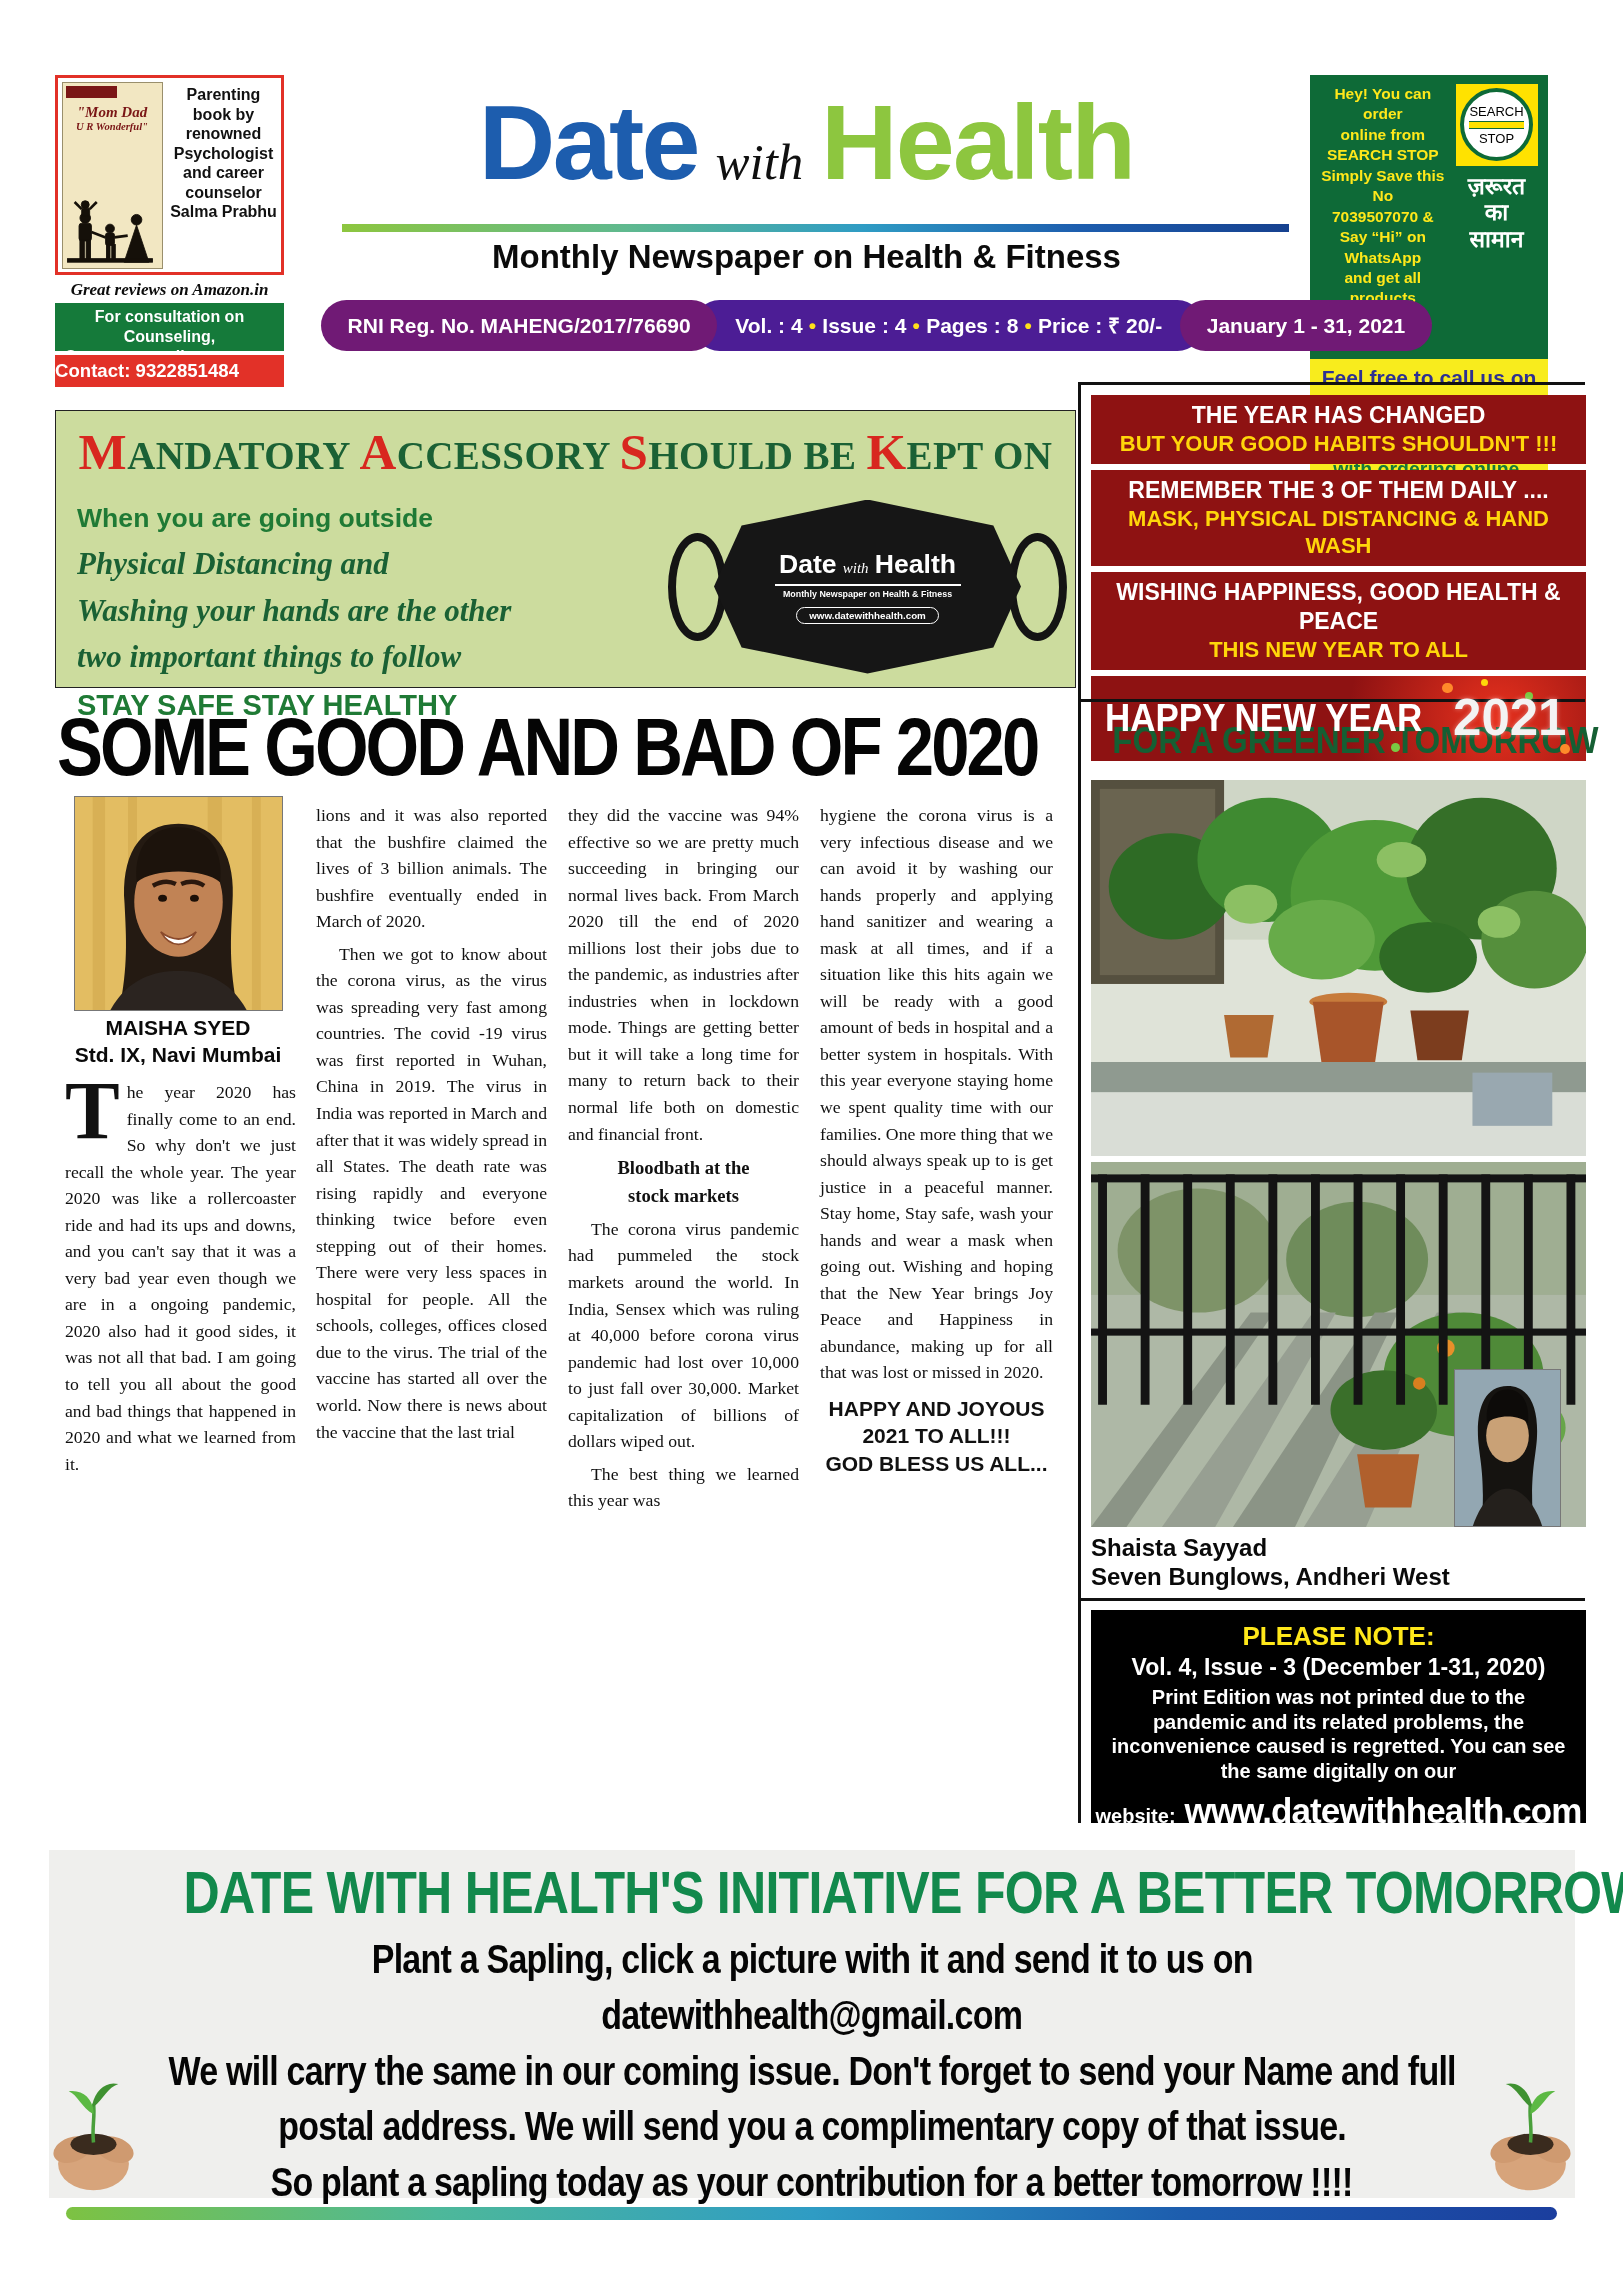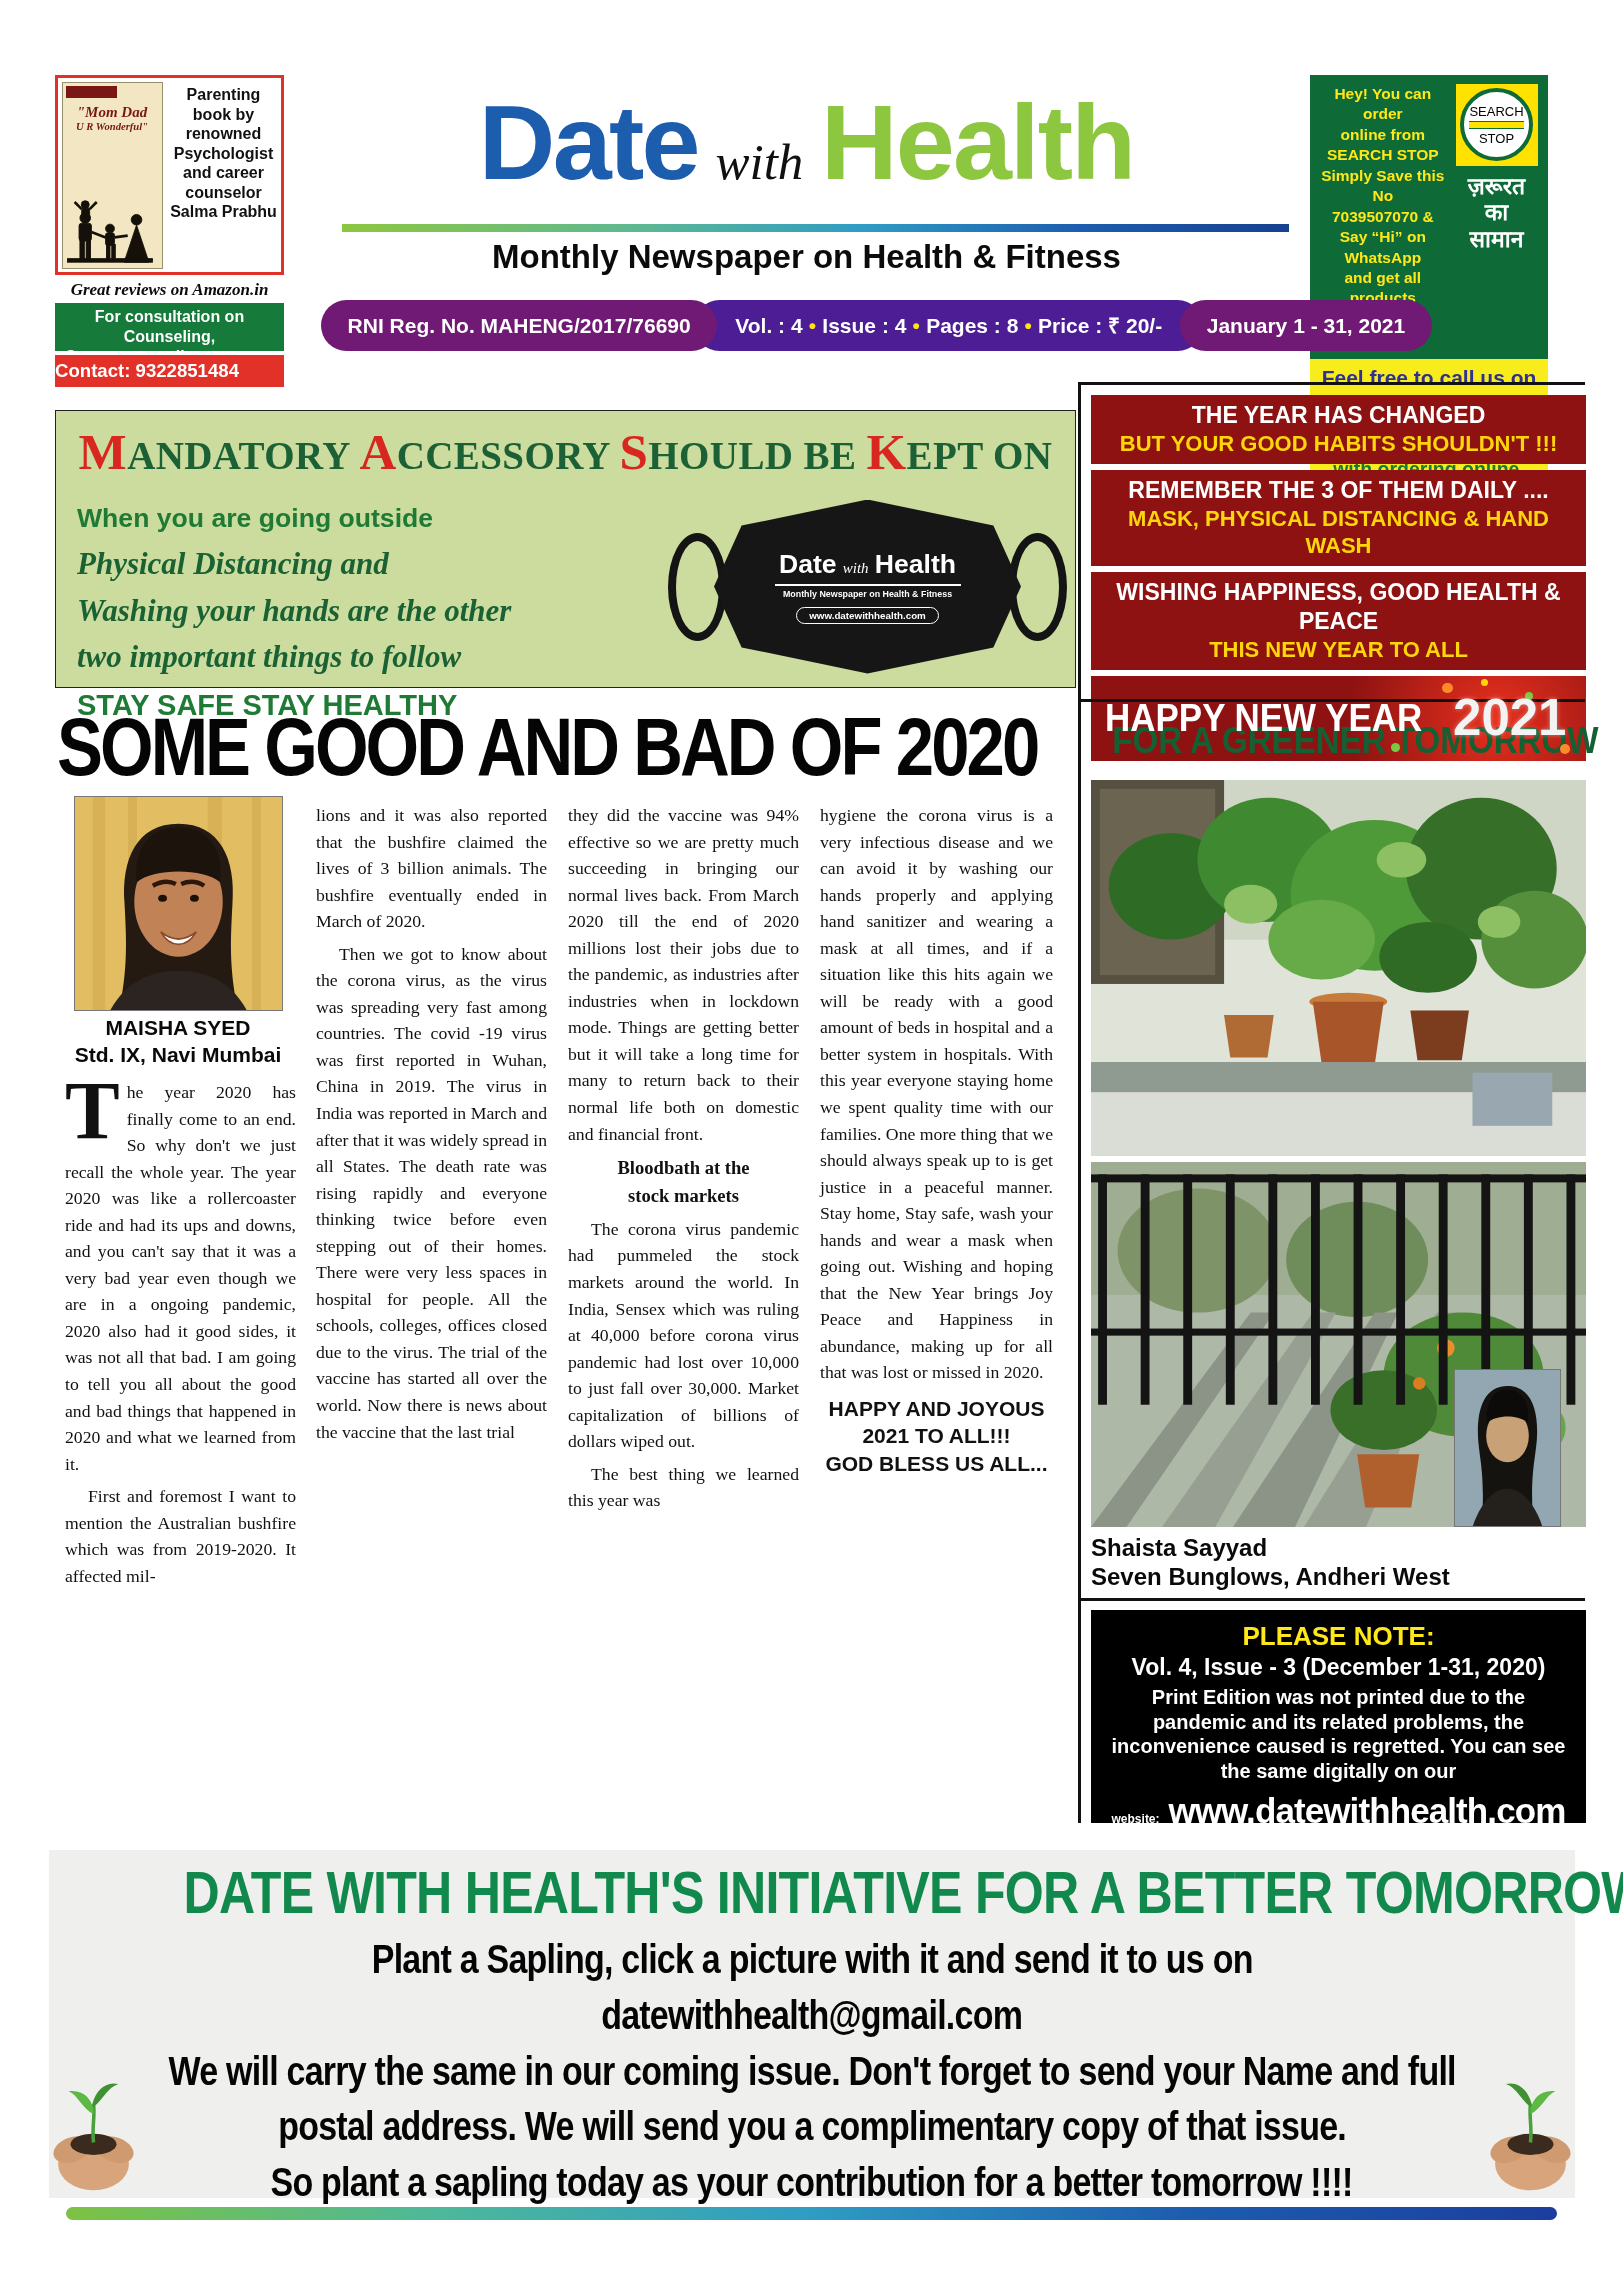--- a/index.html
+++ b/index.html
@@ -107,21 +107,21 @@
   .plant{left:1091px;width:495px;overflow:hidden;}
   .plant1{top:780px;height:376px;}
   .plant2{top:1162px;height:365px;position:absolute;}
   .inset{position:absolute;right:25px;bottom:0;width:105px;height:156px;background:#93a7b2;overflow:hidden;border:0.9px solid #777;}
   .g-cap{left:1091px;font-weight:800;font-size:24px;color:#0a0a0a;}
   .note-box{left:1091px;top:1610px;width:495px;height:213px;background:#000;color:#fff;text-align:center;padding:10.6px 12.4px;box-sizing:border-box;}
   .note-title{color:#ffe81a;font-weight:800;font-size:26px;}
   .note-l1{font-weight:800;font-size:23px;margin-top:2.7px;}
   .note-body{font-weight:600;font-size:20px;line-height:1.24;margin-top:3.5px;}
   .note-web{display:flex;align-items:baseline;justify-content:center;gap:8.9px;margin-top:7px;}
-  .note-web .lbl{font-weight:700;font-size:12px;}
+  .note-web .lbl{font-weight:700;font-size:20px;}
   .note-web .site{font-weight:800;font-size:35px;letter-spacing:-0.9px;}
   .note-sign{text-align:right;font-weight:700;font-size:20.4px;margin-top:0px;}
 
   
   .initiative{left:49px;top:1850px;width:1526px;height:348px;background:#efefed;text-align:center;padding-top:8.9px;box-sizing:border-box;}
   .init-title span{display:inline-block;transform:scaleX(.85);font-weight:900;font-size:59px;color:#12894c;letter-spacing:-0.9px;white-space:nowrap;}
   .init-l{margin-top:10.6px;}
   .init-l span{display:inline-block;transform:scaleX(.85);font-weight:900;font-size:40px;color:#050505;letter-spacing:-0.9px;white-space:nowrap;}
   .hand{width:85px;height:126px;}
   .hand-l{left:51px;top:2068px;}
@@ -300,21 +300,20 @@
         </g>
       <path d="M97 152 q20 16 40 0 q-8 14 -20 14 q-12 0 -20 -14 Z" fill="#fff" stroke="#8a4a2c" stroke-width="2"></path>
       <path d="M40 240 C60 204 90 196 117 196 C144 196 174 204 194 240 Z" fill="#2b2420"></path>
     </svg>
   </div>
   <div class="abs author-cap" style="top:1016px;">MAISHA SYED</div>
   <div class="abs author-cap" style="top:1043px;">Std. IX, Navi Mumbai</div>
 
   <div class="abs col c1">
     <p><span class="dc">T</span><span>he year 2020 has finally come to an end. So why don't we just recall the whole year. The year 2020 was like a rollercoaster ride and had its ups and downs, and you can't say that it was a very bad year even though we are in a ongoing pandemic, 2020 also had it good sides, it was not all that bad. I am going to tell you all about the good and bad things that happened in 2020 and what we learned from it.</span></p>
-    <p class="indent sp">First and foremost I want to mention the Australian bushfire which was from 2019-2020. It affected mil-</p>
   </div>
   <div class="abs col c2">
     <p>lions and it was also reported that the bushfire claimed the lives of 3 billion animals. The bushfire eventually ended in March of 2020.</p>
     <p class="indent sp">Then we got to know about the corona virus, as the virus was spreading very fast among countries. The covid -19 virus was first reported in Wuhan, China in 2019. The virus in India was reported in March and after that it was widely spread in all States. The death rate was rising rapidly and everyone thinking twice before even stepping out of their homes. There were very less spaces in hospital for people. All the schools, colleges, offices closed due to the virus. The trial of the vaccine has started all over the world. Now there is news about the vaccine that the last trial</p>
   </div>
   <div class="abs col c3">
     <p>they did the vaccine was 94% effective so we are pretty much succeeding in bringing our normal lives back. From March 2020 till the end of 2020 millions lost their jobs due to the pandemic, as industries after industries when in lockdown mode. Things are getting better but it will take a long time for many to return back to their normal life both on domestic and financial front.</p>
     <div class="sub">
       <div>Bloodbath at the</div>
       <div>stock markets</div>

